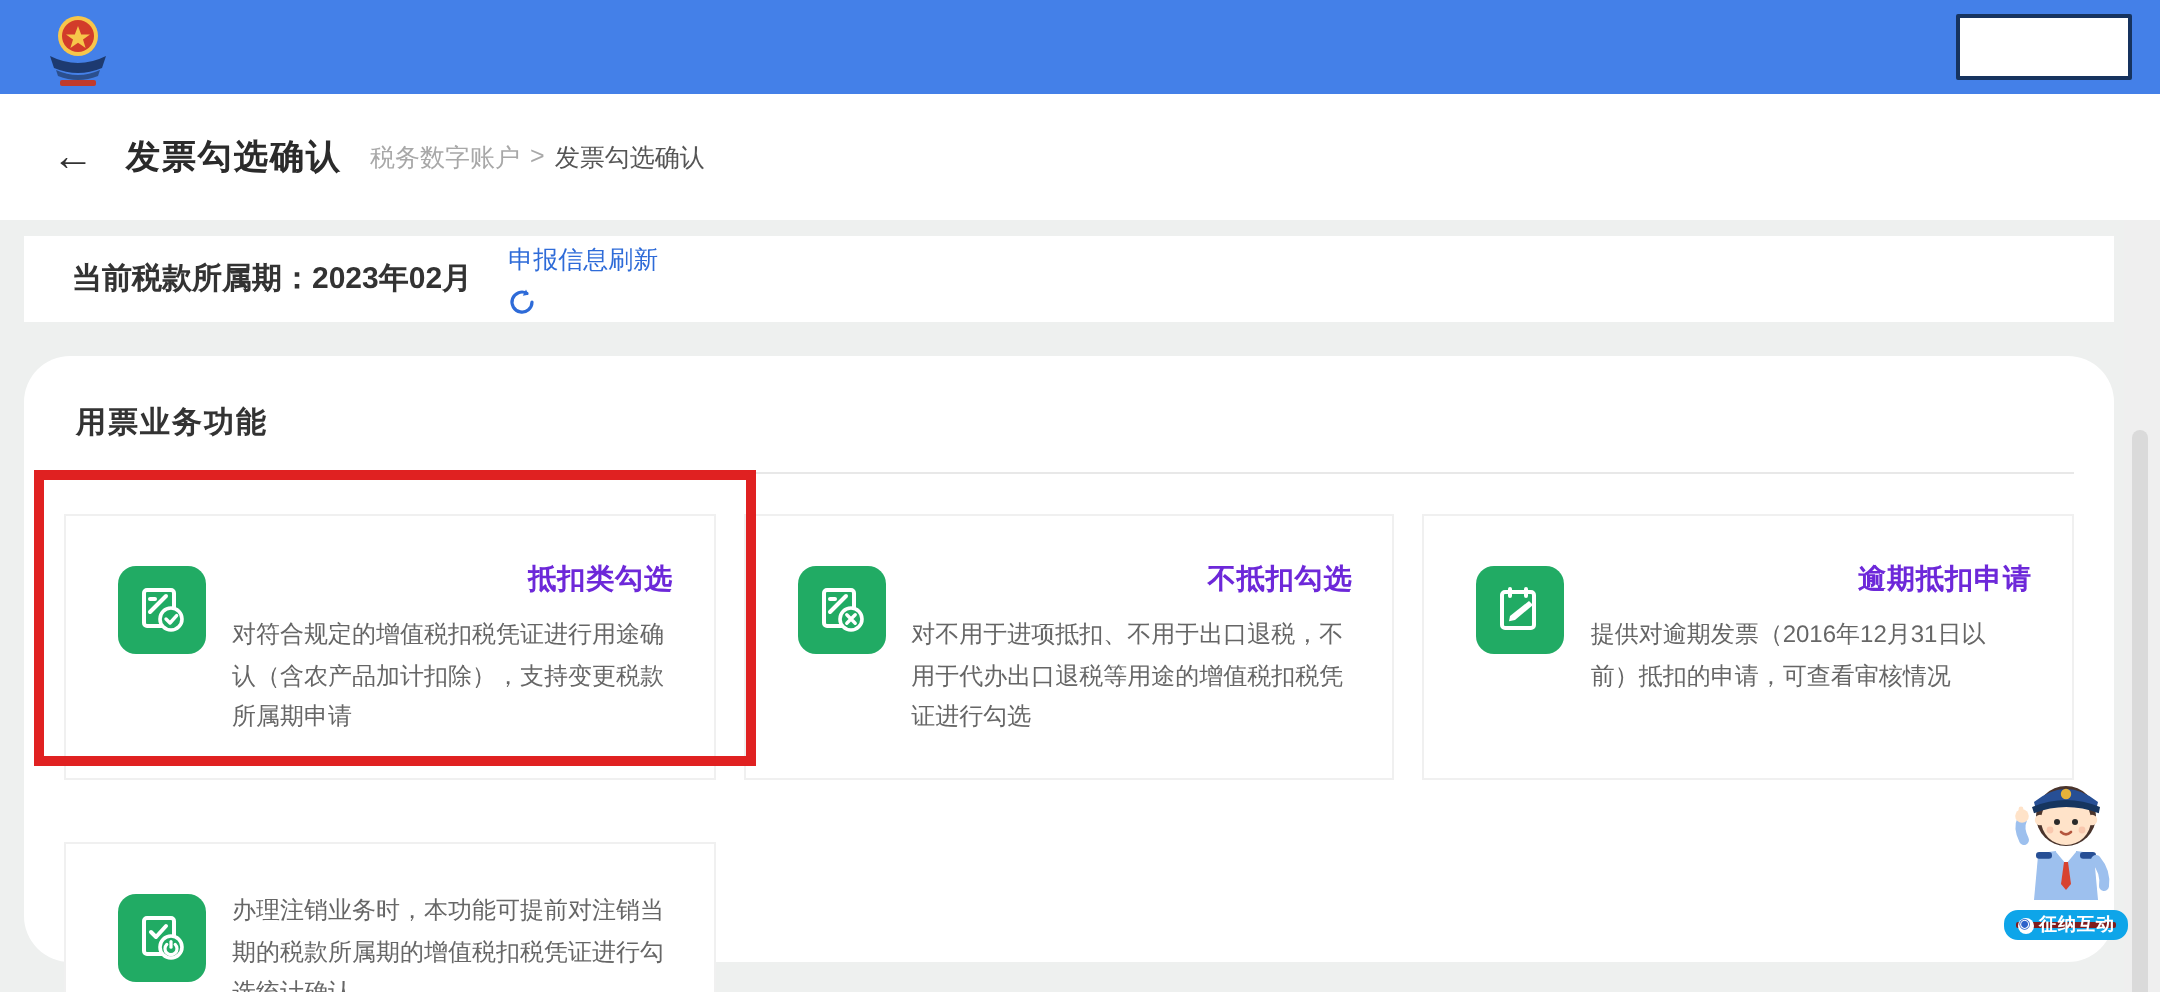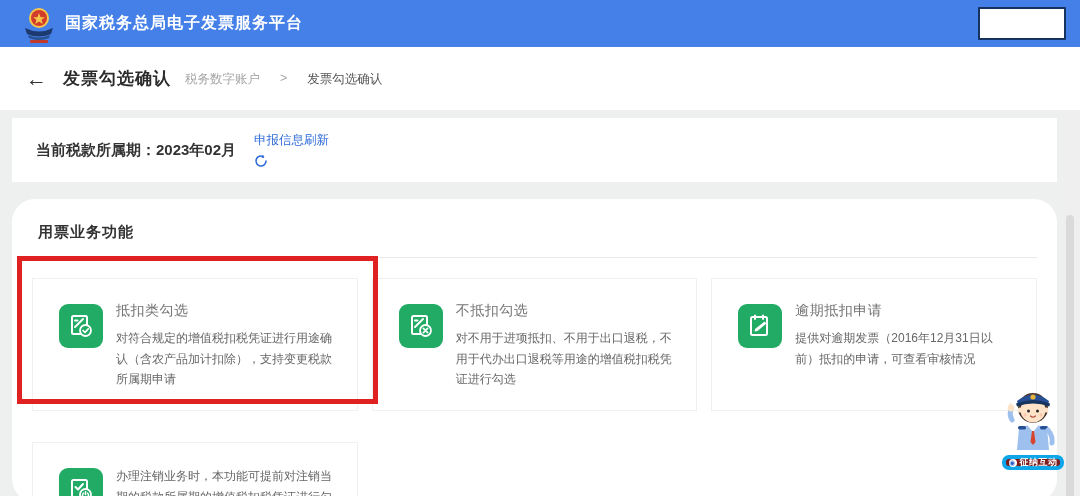--- a/index.html
+++ b/index.html
@@ -23,28 +23,28 @@
     background:#fff; border:2px solid #16335f; border-radius:1px;
   }
   
   .breadcrumb-bar {
     height:63px; background:#fff;
     display:flex; align-items:center;
     padding:0 26px;
   }
   .back-arrow { font-size:21px; color:#333; cursor:pointer; line-height:1; }
   .page-title { font-size:17px; font-weight:bold; color:#2b2b2b; margin:0 14px 0 16px; letter-spacing:1px; }
-  .crumbs { font-size:12.5px; color:#a8a8a8; display:flex; gap:20px; margin-top:2px; }
+  .crumbs { font-size:12.5px; color:#a8a8a8; display:flex; gap:5px; margin-top:2px; }
   .crumb-current { color:#555; }
   
   .panel {
     background:#fff; margin-left:12px; width:1045px;
   }
   .period-panel {
-    margin-top:8px; height:64px;
+    margin-top:8px; height:43px;
     display:flex; align-items:center; padding:0 24px;
   }
   .period-label { font-size:15px; font-weight:bold; color:#333; }
   .period-value { font-size:15px; font-weight:bold; color:#333; }
   .refresh-link {
     margin-left:18px; font-size:12.5px; color:#2e6bd8;
     display:flex; gap:5px; cursor:pointer;flex-direction:column;
   }
   .refresh-link svg { display:block; }
   
@@ -70,21 +70,21 @@
     cursor:pointer;
   }
   .card-icon {
     flex:0 0 auto;
     width:44px; height:44px; border-radius:9px;
     background:#21ab64;
     display:flex; align-items:center; justify-content:center;
     margin-top:2px;
   }
   .card-texts { flex:1; }
-  .card-title { font-size:14px; font-weight:normal; color:#737373; margin-bottom:8px; letter-spacing:0.5px; }
+  .card-title { font-size:14px; font-weight:bold; color:#6d28d9; margin-bottom:8px; letter-spacing:0.5px;text-align:right; }
   .card-desc { font-size:12px; color:#666; line-height:1.72; }
   .highlight-box {
     position:absolute;
     left:5px; top:-2px;
     width:361px; height:148px;
     border:5px solid #e02121;
     pointer-events:none;
     z-index:5;
   }
   
@@ -96,21 +96,21 @@
     position:absolute; left:4px; top:105px; width:8px; height:290px;
     background:#dadada; border-radius:4px; cursor:pointer;
   }
   
   .mascot {
     position:absolute; left:1002px; top:386px; width:62px; height:95px;
     cursor:pointer; z-index:10;
   }
   .mascot-badge {
     position:absolute; left:0px; top:69px; width:62px; height:15px;
-    background:#7f1d1d; border:4px solid #0ea5e9; border-radius:7px;
+    background:#7f1d1d; border:6px solid #0ea5e9; border-radius:7px;
     color:#fff; font-size:9px; font-weight:bold;
     display:flex; align-items:center; justify-content:center; gap:3px;
     letter-spacing:0.5px;
   }
   .mascot-badge .dot {
     width:8px; height:8px; border-radius:50%;
     background:#fff; color:#2f62c9; font-size:7px; line-height:8px; text-align:center;
   }
 </style>
 </head>
@@ -118,21 +118,20 @@
 
 <div class="app-header">
   <svg class="logo" viewBox="0 0 34 38">
     <circle cx="17" cy="12" r="10" fill="#f7c64a"></circle>
     <circle cx="17" cy="12" r="8" fill="#d23c2a"></circle>
     <path d="M17 7 L18.6 11.2 L23 11.2 L19.5 13.8 L20.8 18 L17 15.4 L13.2 18 L14.5 13.8 L11 11.2 L15.4 11.2 Z" fill="#f7c64a"></path>
     <path d="M3 22 Q17 29 31 22 L29 28 Q17 33 5 28 Z" fill="#1d3a70"></path>
     <path d="M6 29 Q17 34 28 29 L27 32 Q17 36 7 32 Z" fill="#2b4f8e"></path>
     <rect x="8" y="34" width="18" height="3" rx="1" fill="#c03a2b"></rect>
   </svg>
-  <div class="app-title">国家税务总局电子发票服务平台</div>
   <div class="redact-box"></div>
 </div>
 
 <div class="breadcrumb-bar">
   <span class="back-arrow">←</span>
   <span class="page-title">发票勾选确认</span>
   <span class="crumbs">
     <span>税务数字账户</span>
     <span>&gt;</span>
     <span class="crumb-current">发票勾选确认</span>

